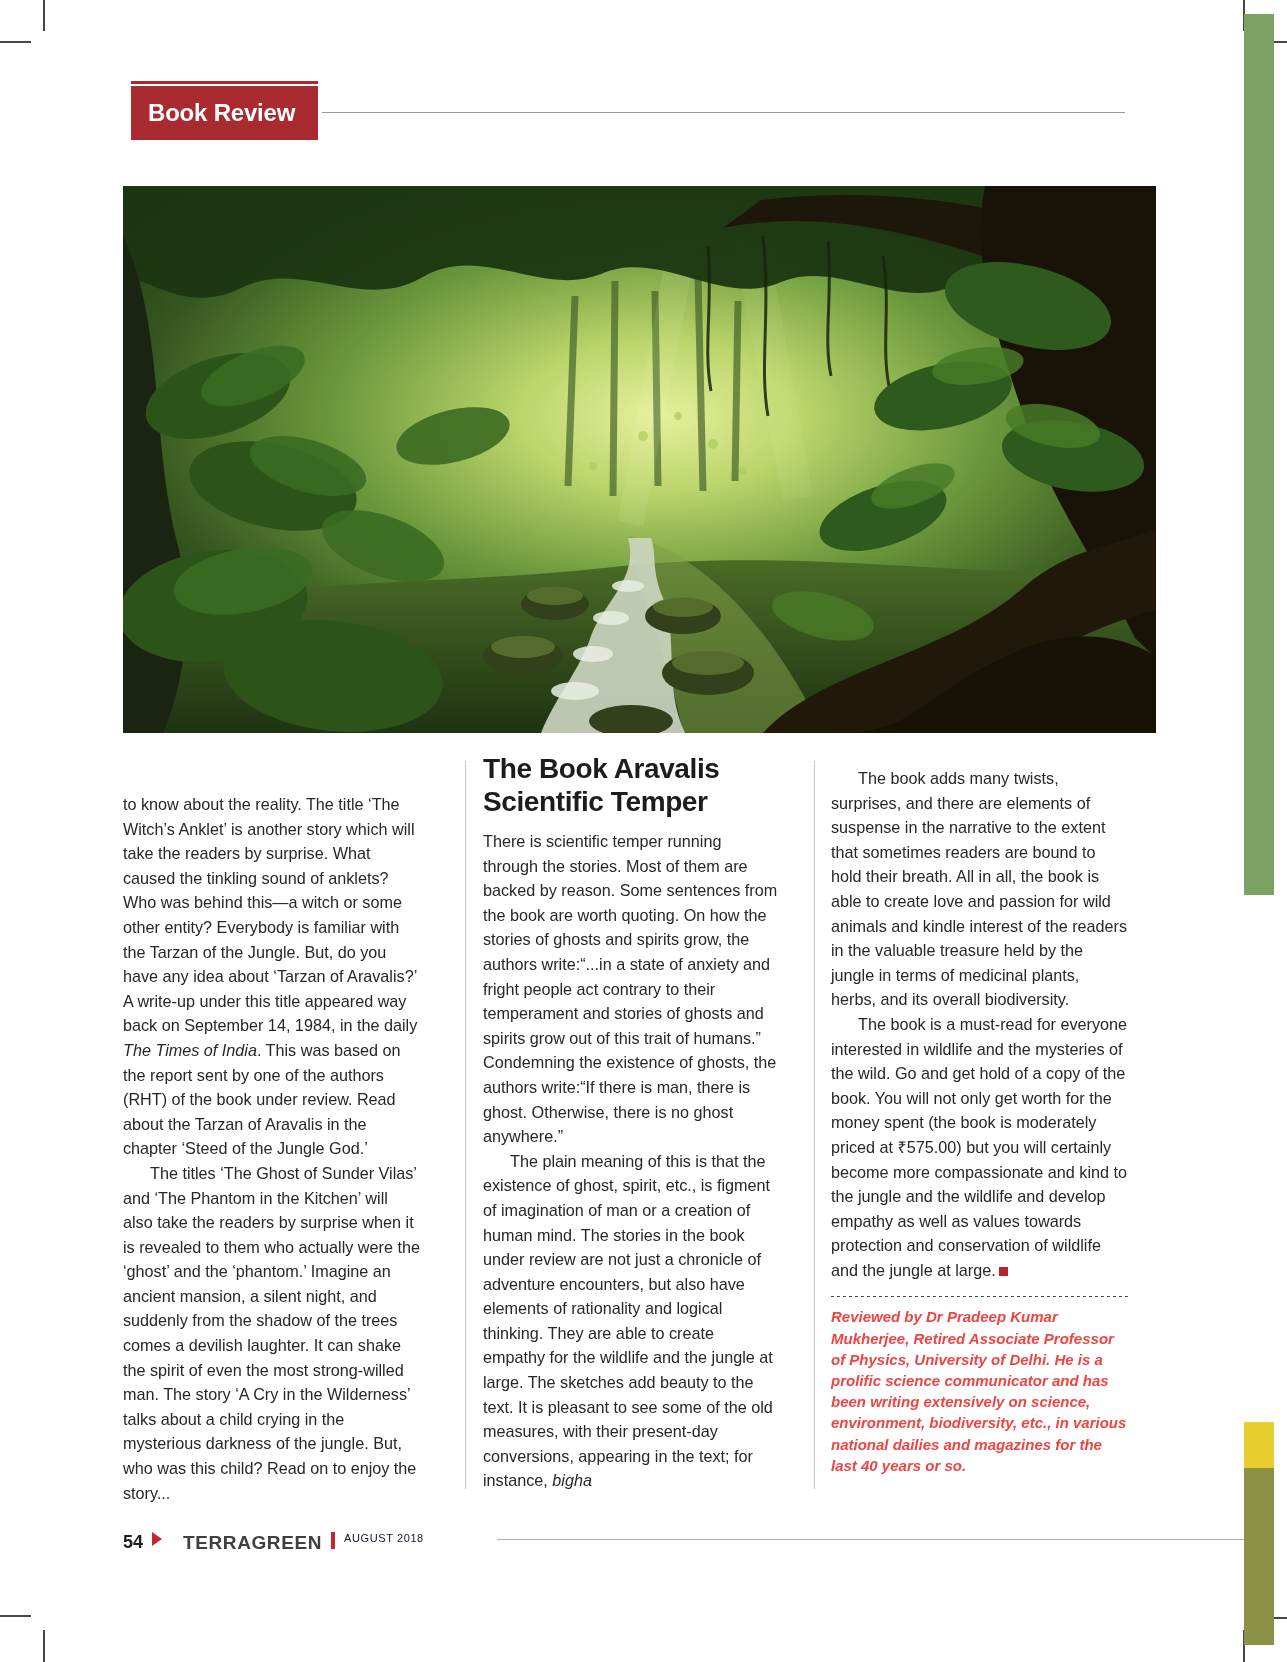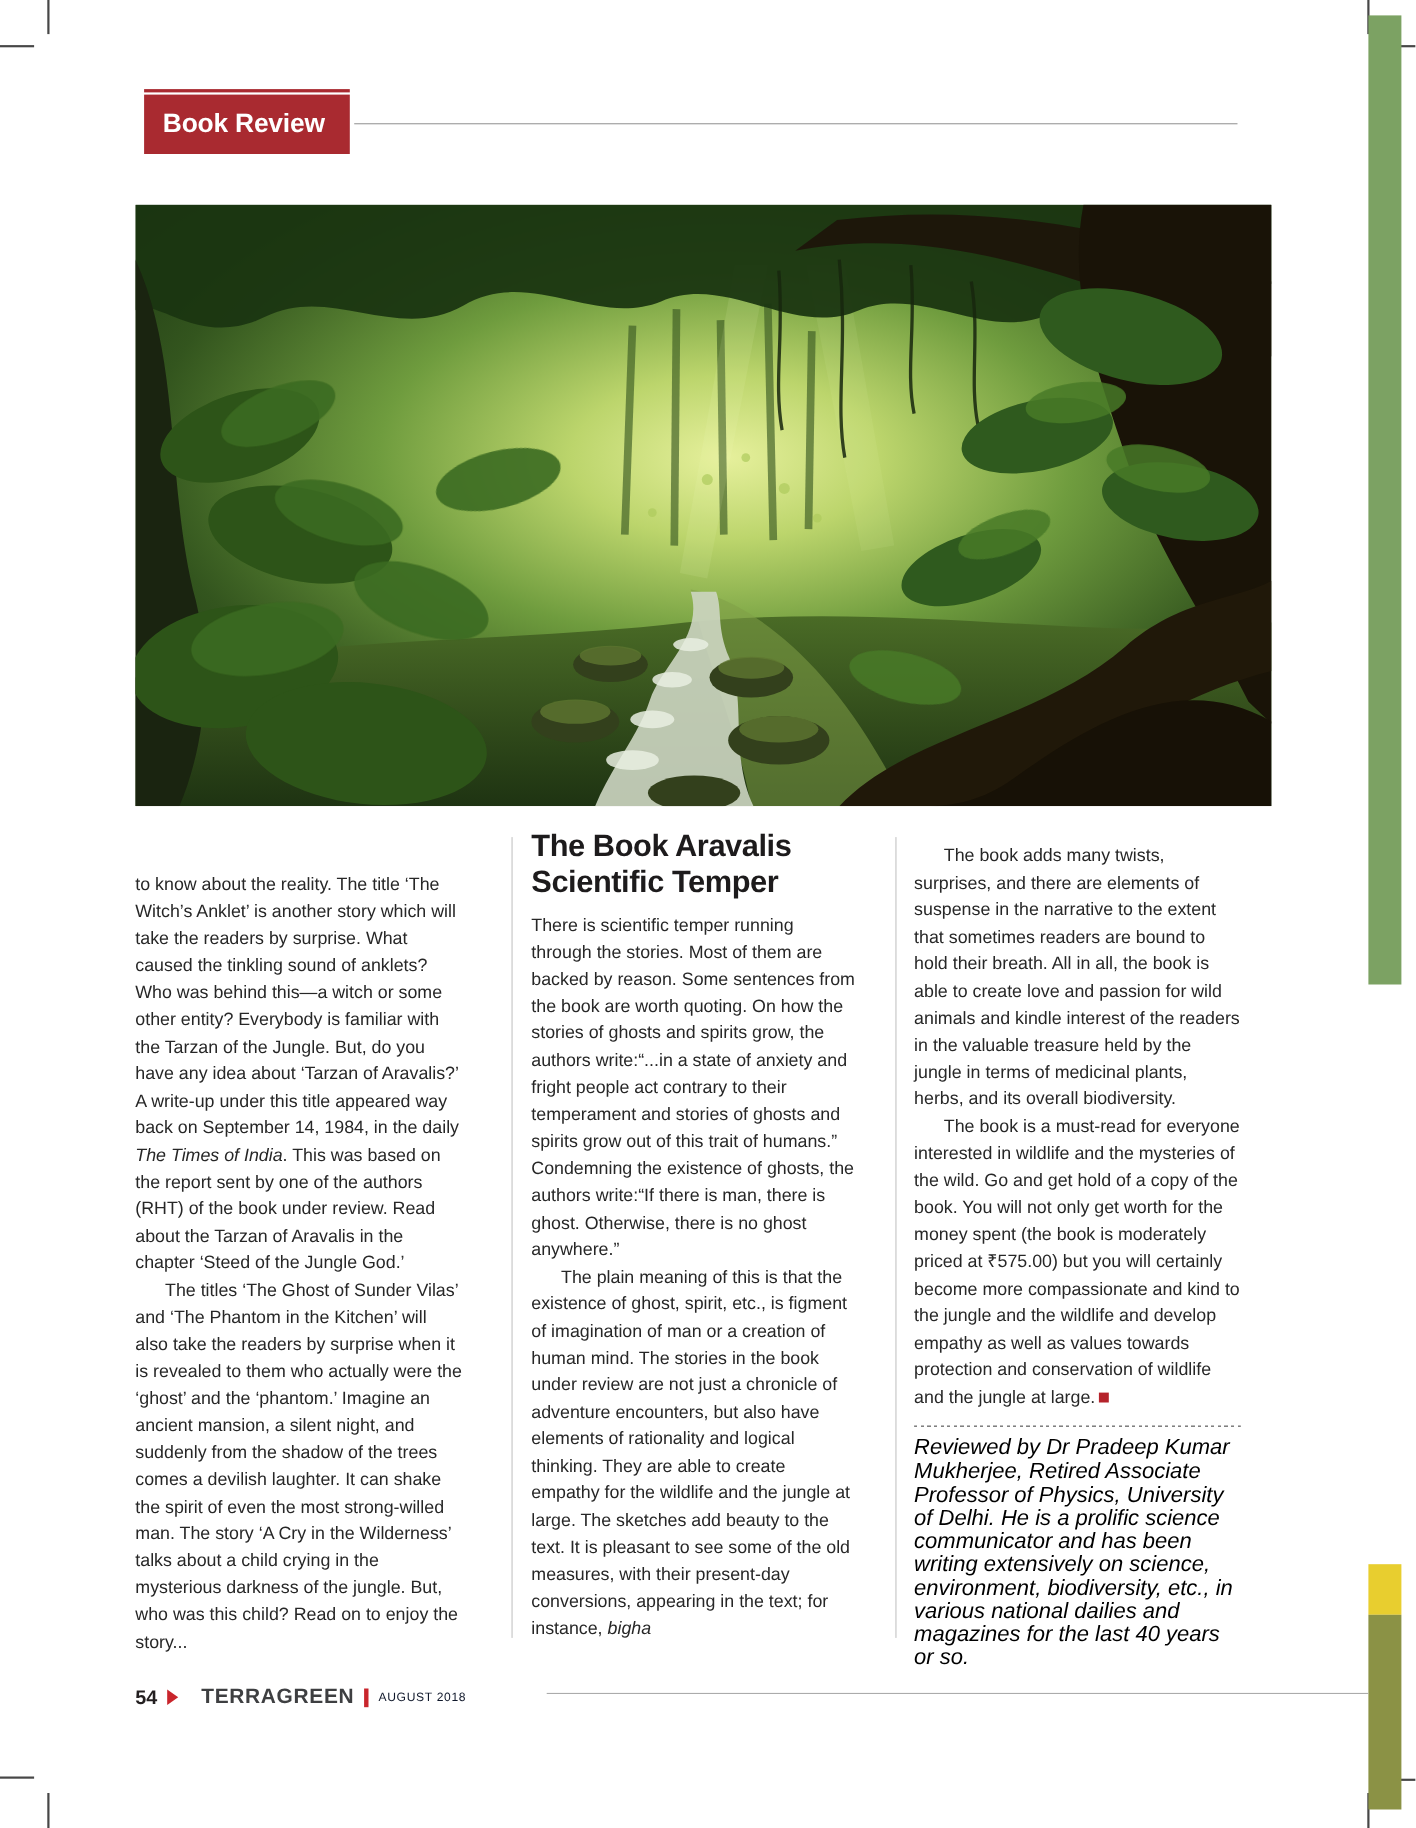--- a/index.html
+++ b/index.html
@@ -47,23 +47,23 @@
 
   .h2 { font-size:28px; line-height:33px; font-weight:bold; color:#1d1b1c;
         margin:0 0 11px 0; letter-spacing:-0.4px; }
 
   .endsq { display:inline-block; width:9px; height:9px; margin-left:3px; }
 
   .dashrule { height:2px; margin:14px 0 8px 0;
               background-image:repeating-linear-gradient(90deg,#4a4a4a 0 3px, rgba(0,0,0,0) 3px 6px);
               background-size:100% 1px; background-repeat:no-repeat; background-position:0 0; }
 
-  .reviewer { font-style:italic; font-size:20px; line-height:21.2px; color:#000000; }
-
-  .footer { position:absolute; left:123px; top:1532px; display:flex; align-items:center; gap:9px; }
+  .reviewer { font-style:italic; font-size:15px; line-height:21.2px; color:#ef4444;font-weight:bold; }
+
+  .footer { position:absolute; left:123px; top:1532px; display:flex; gap:9px; }
   .fnum { font-size:18px; font-weight:bold; color:#231f20; }
   .tri  { width:0; height:0; border-top:7px solid transparent; border-bottom:7px solid transparent; }
   .fmag { font-size:19px; font-weight:bold; color:#3e3f41; letter-spacing:0.6px;margin-left:12px; }
   .fsep { width:4px; height:17px; }
   .fissue { font-size:11px; color:#0f172a; letter-spacing:0.6px; }
   .footer-line { position:absolute; left:497px; top:1539px; width:747px; height:1px; background:#ababab; }
 </style>
 </head>
 <body>
 

